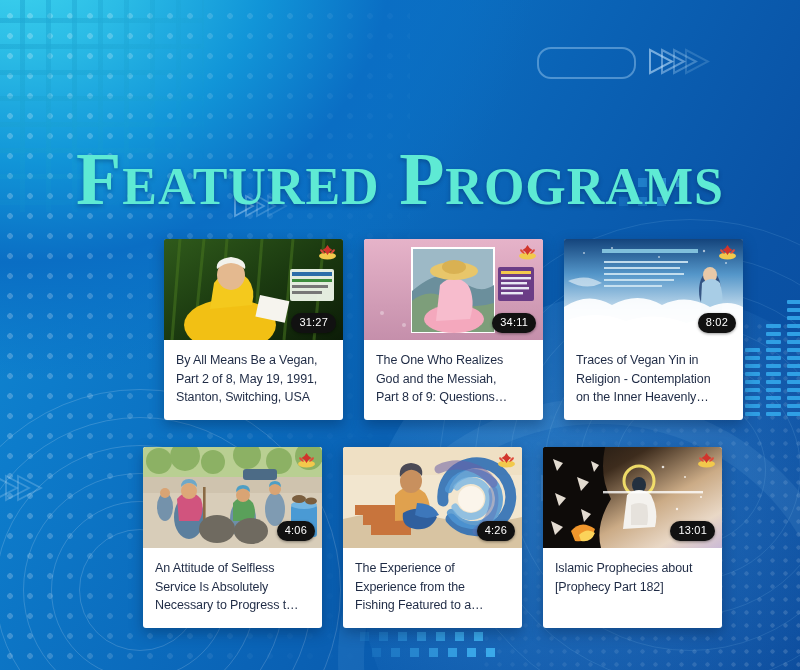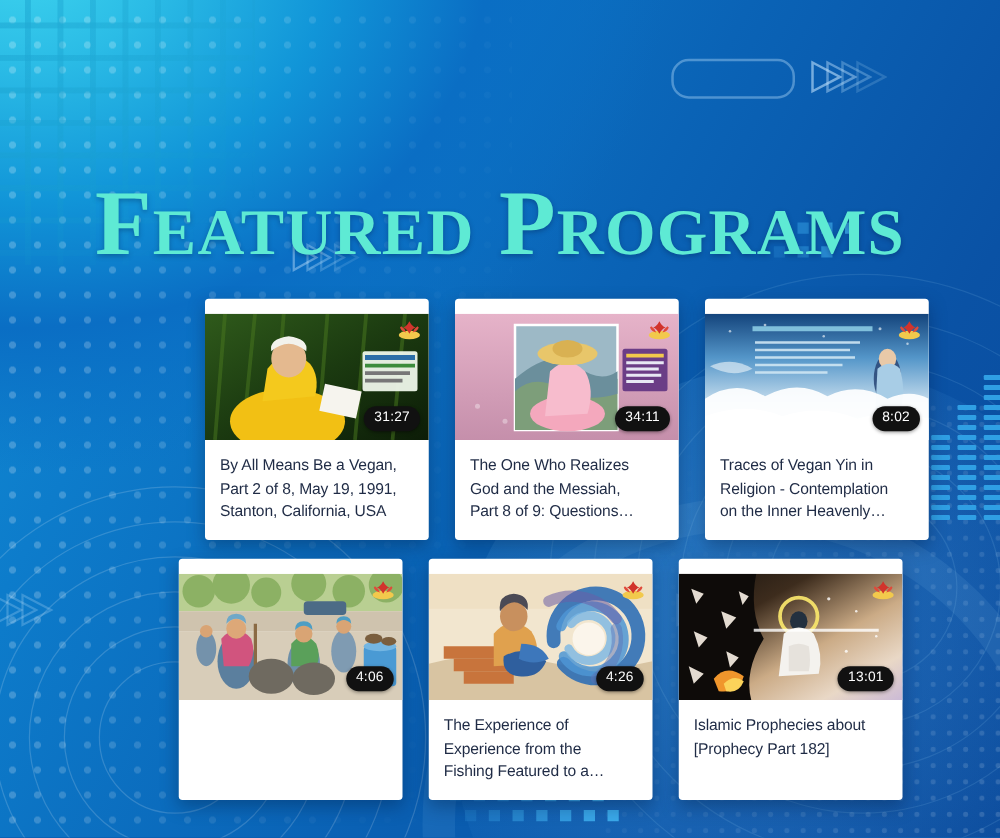--- a/index.html
+++ b/index.html
@@ -95,21 +95,21 @@
     white-space:nowrap;
   }
 
   
   .grid-row{position:absolute;display:flex;gap:21px;}
   .card{
     width:179px;background:#fff;border-radius:3px;
     box-shadow:0 5px 14px rgba(0,25,60,.35);
     overflow:hidden;display:flex;flex-direction:column;
   }
-  .thumb{position:relative;width:179px;height:101px;overflow:hidden;margin-top:12px;}
+  .thumb{position:relative;width:179px;height:101px;overflow:hidden;}
   .thumb .art{position:absolute;inset:0;}
   .badge{
     position:absolute;right:7px;bottom:7px;
     background:#111;color:#fff;border-radius:11px;
     font-size:11px;line-height:1;padding:4px 8px 5px;
     font-family:"Liberation Sans", sans-serif;letter-spacing:.2px;
     box-shadow:0 1px 3px rgba(0,0,0,.4);
   }
   .logo{
     position:absolute;right:6px;top:4px;width:19px;height:17px;
@@ -343,21 +343,21 @@
   <ellipse cx="9.5" cy="13" rx="8.5" ry="3.4" fill="#f2c94c"></ellipse>
   <path d="M9.5 2 q2 4 5 5 q-3 1 -5 5 q-2 -4 -5 -5 q3 -1 5 -5z" fill="#d1342c"></path>
   <path d="M3 6 q3 2 4 5 q-4 -1 -5 -4z" fill="#e04a3a"></path>
   <path d="M16 6 q-3 2 -4 5 q4 -1 5 -4z" fill="#e04a3a"></path>
 </svg></div>
           <div class="badge">31:27</div>
         </div>
         <div class="caption">
           <span class="cap-line">By All Means Be a Vegan,</span>
           <span class="cap-line">Part 2 of 8, May 19, 1991,</span>
-          <span class="cap-line">Stanton, California, USA</span>
+          <span class="cap-line">Stanton, Switching, USA</span>
         </div>
       </div>
       <div class="card">
         <div class="thumb">
           <div class="art art-messiah"><svg width="179" height="101" viewBox="0 0 179 101" preserveAspectRatio="none">
       <defs>
                 <linearGradient id="g2" x1="0" y1="0" x2="0" y2="1">
         <stop offset="0" stop-color="#e6b3c9"></stop>
                   <stop offset="1" stop-color="#c58fab"></stop>
                 </linearGradient>
@@ -496,20 +496,25 @@
       <ellipse cx="22" cy="60" rx="8" ry="14" fill="#7492ab"></ellipse>
       <circle cx="22" cy="46" r="5" fill="#d9a474"></circle>
     </svg></div>
           <div class="logo"><svg width="19" height="17" viewBox="0 0 19 17">
   <ellipse cx="9.5" cy="13" rx="8.5" ry="3.4" fill="#f2c94c"></ellipse>
   <path d="M9.5 2 q2 4 5 5 q-3 1 -5 5 q-2 -4 -5 -5 q3 -1 5 -5z" fill="#d1342c"></path>
   <path d="M3 6 q3 2 4 5 q-4 -1 -5 -4z" fill="#e04a3a"></path>
   <path d="M16 6 q-3 2 -4 5 q4 -1 5 -4z" fill="#e04a3a"></path>
 </svg></div>
           <div class="badge">4:06</div>
+        </div>
+        <div class="caption">
+          <span class="cap-line">An Attitude of Selfless</span>
+          <span class="cap-line">Service Is Absolutely</span>
+          <span class="cap-line">Necessary to Progress t…</span>
         </div>
       </div>
       <div class="card">
         <div class="thumb">
           <div class="art art-fishing"><svg width="179" height="101" viewBox="0 0 179 101" preserveAspectRatio="none">
       <rect width="179" height="101" fill="#f2e6cf"></rect>
       <rect x="0" y="0" width="179" height="28" fill="#efe0c4"></rect>
       <path d="M0 72 q46 -12 92 -2 q44 10 87 0 v31 H0z" fill="#d8c4a2"></path>
       <g fill="#c8743c">
                 <path d="M12 58 h56 v10 H12z"></path>

